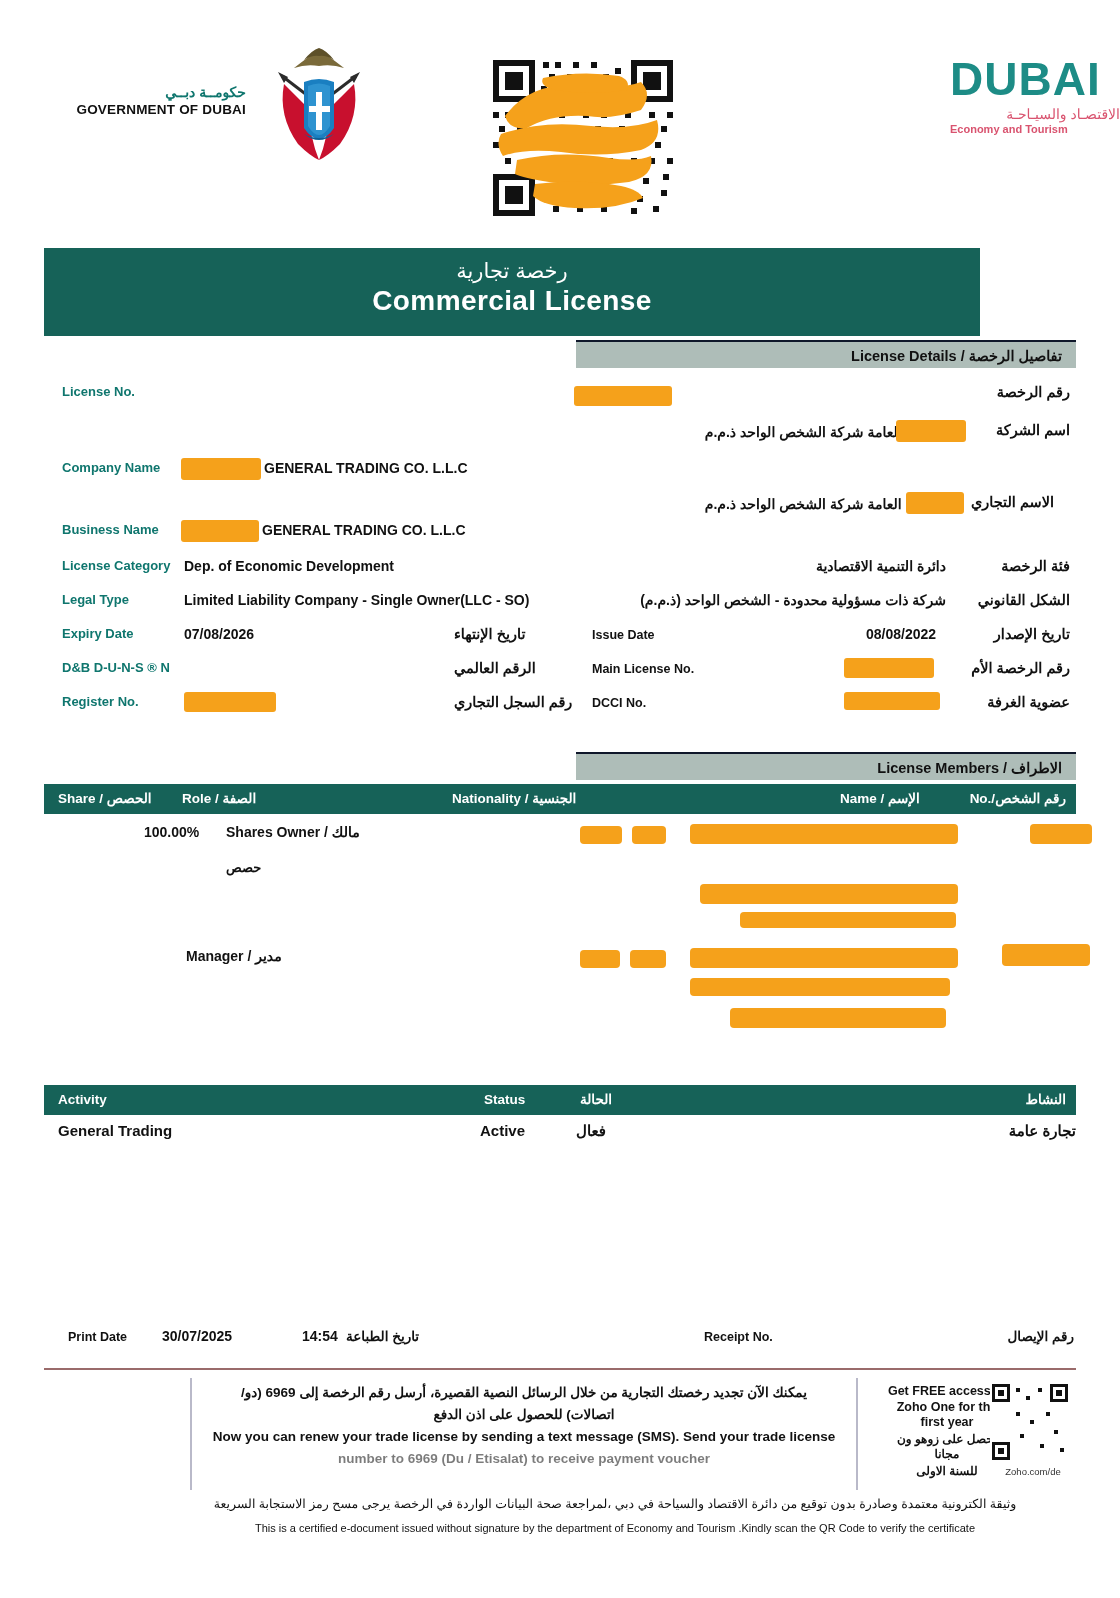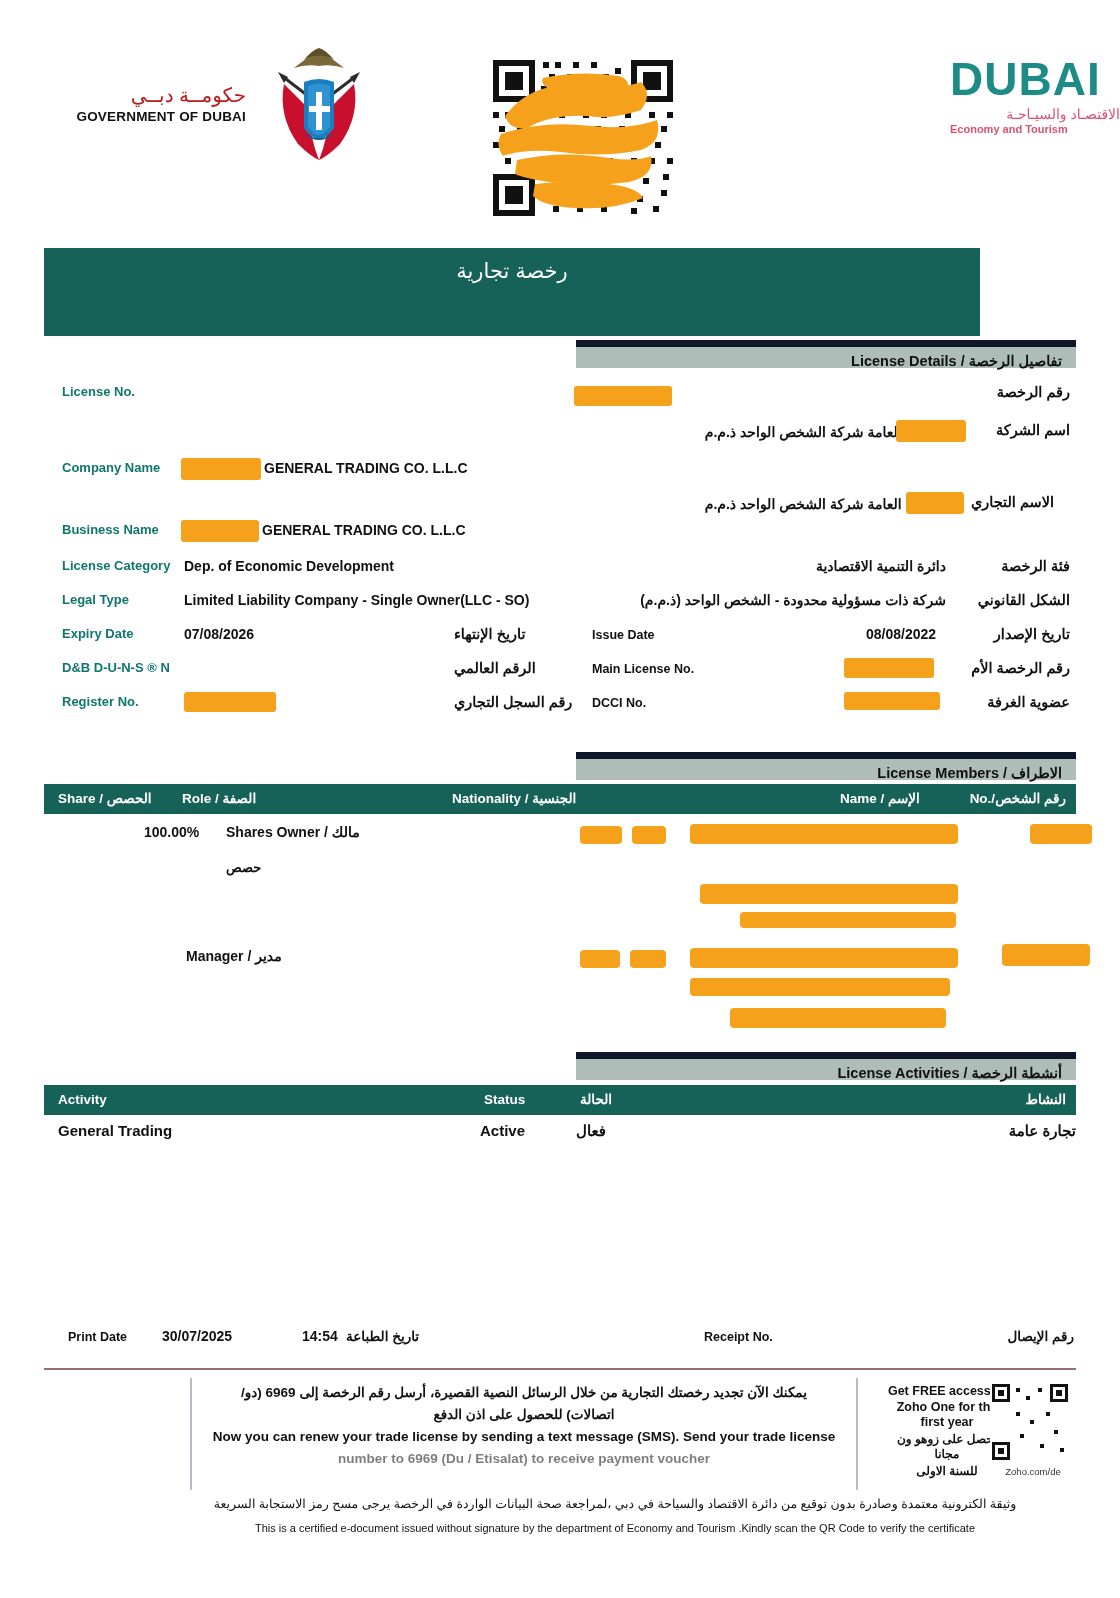--- a/index.html
+++ b/index.html
@@ -46,23 +46,23 @@
     height: 120px;
   }
   .gov-text {
     position: absolute;
     left: 0;
     top: 38px;
     width: 200px;
     text-align: right;
   }
   .gov-ar {
-    font-size: 20px;
-    font-weight: normal;
-    color: #b91c1c;
+    font-size: 14px;
+    font-weight: bold;
+    color: #0f766e;
     letter-spacing: 1px;
     direction: rtl;
     line-height: 1.15;
   }
   .gov-en {
     font-size: 13.5px;
     font-weight: bold;
     color: #111;
     letter-spacing: 0.2px;
     margin-top: 2px;
@@ -155,21 +155,21 @@
     height: 28px;
     background: #aebdb8;
     color: #111;
     font-size: 14.5px;
     font-weight: bold;
     text-align: right;
     padding-right: 14px;
     line-height: 28px;
     box-sizing: border-box;
     direction: rtl;
-    border-top: 7px solid #0f172a;
+    border-top: 2px solid #0f172a;
   }
 
   
   .details {
     position: absolute;
     left: 44px;
     top: 374px;
     width: 1032px;
     height: 360px;
   }
@@ -518,20 +518,21 @@
 
     <div class="det-logo">
       <div class="det-dubai">DUBAI</div>
       <div class="det-ar">الاقتصـاد والسيـاحـة</div>
       <div class="det-en">Economy and Tourism</div>
     </div>
   </div>
 
   <div class="title-banner">
     <div class="title-ar">رخصة تجارية</div>
+    <div class="title-en">Commercial License</div>
   </div>
 
   <div class="section-band" style="left:576px; top:340px; width:500px;">تفاصيل الرخصة  /  License Details</div>
 
   <div class="details">
 
     <div class="row" style="top:10px;">
       <span class="lbl-en" style="left:18px;">License No.</span>
       <span class="lbl-ar" style="right:6px;">رقم الرخصة</span>
       <span class="redact" style="position:absolute; left:530px; top:2px; width:98px; height:20px;"></span>
@@ -625,21 +626,20 @@
   <div>
     <span class="cell" style="left:186px; top:948px;">Manager / مدير</span>
     <span class="redact-strip" style="left:580px; top:950px; width:40px; height:18px;"></span>
     <span class="redact-strip" style="left:630px; top:950px; width:36px; height:18px;"></span>
     <span class="redact-strip" style="left:690px; top:948px; width:268px; height:20px;"></span>
     <span class="redact-strip" style="left:1002px; top:944px; width:88px; height:22px;"></span>
     <span class="redact-strip" style="left:690px; top:978px; width:260px; height:18px;"></span>
     <span class="redact-strip" style="left:730px; top:1008px; width:216px; height:20px;"></span>
   </div>
 
-  <div class="section-band" style="left:576px; top:1052px; width:500px;">أنشطة الرخصة  /  License Activities</div>
 
   <div class="tbl-head" style="top:1085px;">
     <span class="th" style="left:14px;">Activity</span>
     <span class="th" style="left:440px;">Status</span>
     <span class="th" style="left:536px;">الحالة</span>
     <span class="th" style="right:10px;">النشاط</span>
   </div>
 
   <div>
     <span class="cell" style="left:58px; top:1122px; font-size:15px;">General Trading</span>

